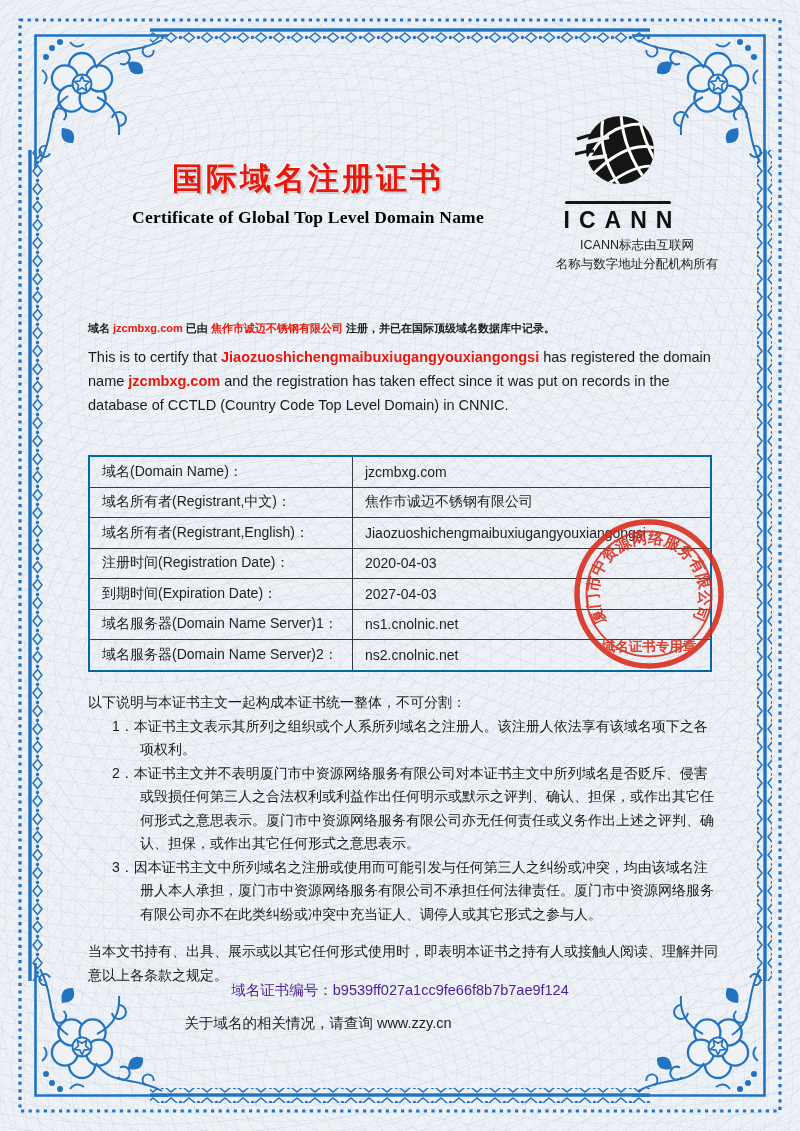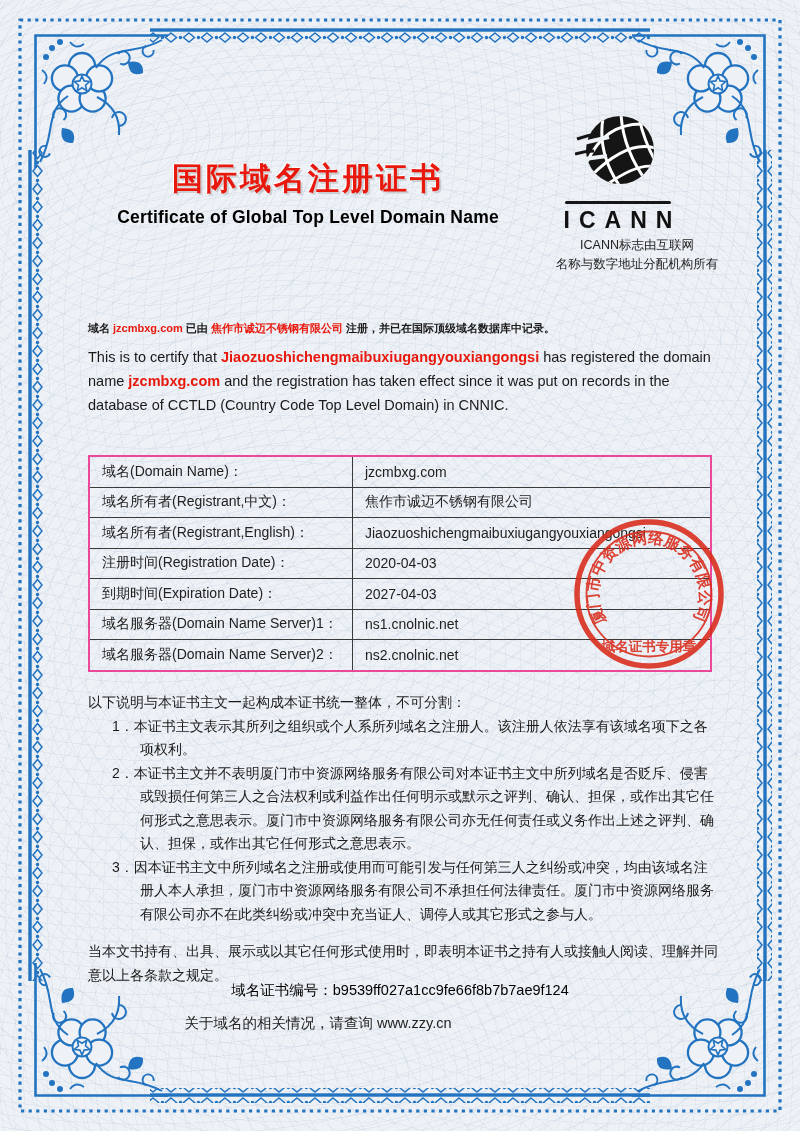--- a/index.html
+++ b/index.html
@@ -11,21 +11,21 @@
       repeating-radial-gradient(circle at 18% 12%, rgba(170,190,215,.18) 0 1px, transparent 1px 13px),
       repeating-radial-gradient(circle at 78% 30%, rgba(170,190,215,.16) 0 1px, transparent 1px 16px),
       repeating-radial-gradient(circle at 35% 58%, rgba(170,190,215,.16) 0 1px, transparent 1px 15px),
       repeating-radial-gradient(circle at 90% 80%, rgba(170,190,215,.15) 0 1px, transparent 1px 14px),
       repeating-radial-gradient(circle at 45% 95%, rgba(170,190,215,.15) 0 1px, transparent 1px 12px);
   }
   .abs{position:absolute;}
   #frame{left:0;top:0;pointer-events:none;}
 
   
-  .title-wrap{left:78px;top:158px;width:460px;text-align:center;}
+  .title-wrap{left:78px;top:158px;width:460px;text-align:center;font-family:Liberation Serif, serif;}
   .title-zh{
     font-size:31px;font-weight:bold;color:#e8180d;letter-spacing:3px;
     text-shadow:2px 2px 0 rgba(150,150,150,.35), -1px -1px 0 #ffffff;
   }
   .title-en{font-size:17.5px;font-weight:bold;color:#000000;margin-top:7px;letter-spacing:.2px;}
 
   .icann{left:548px;top:110px;width:140px;text-align:center;}
   .icann-rule{width:106px;height:3px;background:#161616;margin:3px auto 3px auto;border-radius:2px;}
   .icann-text{font-size:23px;font-weight:bold;color:#111;letter-spacing:9px;padding-left:9px;}
   .icann-note{left:512px;top:236px;width:250px;text-align:center;font-size:12.5px;color:#222;line-height:1.55;}
@@ -35,32 +35,32 @@
   .intro-en{left:88px;top:345px;width:632px;font-size:14.5px;color:#1a1a1a;line-height:24px;}
   .red{color:#e8180d;}
   .red.b{font-weight:bold;}
 
   
   table.cert{left:88px;top:455px;width:624px;border-collapse:collapse;position:absolute;background:transparent;}
   table.cert td{
     border:1px solid #3a3a3a;height:29.5px;font-size:14px;color:#222;
     padding:0 0 0 12px;vertical-align:middle;background:transparent;
   }
-  table.cert{border:2px solid #ec4899;}
+  table.cert{border:2px solid #0369a1;}
   td.lbl{width:250px;}
 
   
   .stamp{left:570px;top:515px;}
 
   
   .notes{left:88px;top:691px;width:632px;font-size:14px;color:#1a1a1a;line-height:23.5px;}
   .note-item{padding-left:28px;text-indent:-28px;margin-left:24px;}
   .closing{margin-top:14px;}
 
-  .cert-no{left:0;top:981px;width:800px;text-align:center;font-size:14.5px;color:#000000;}
+  .cert-no{left:0;top:981px;width:800px;text-align:center;font-size:14.5px;color:#4c1d95;}
   .query{left:0;top:1014px;width:636px;text-align:center;font-size:14.5px;color:#222;}
 </style>
 </head>
 <body>
 
 <svg id="frame" class="abs" width="800" height="1131" viewBox="0 0 800 1131">
   <defs>
     <pattern id="chainH" width="18" height="15" patternUnits="userSpaceOnUse">
       <rect x="0" y="0" width="18" height="1.7" fill="#2273c0"></rect>
       <rect x="0" y="13.3" width="18" height="1.7" fill="#2273c0"></rect>

